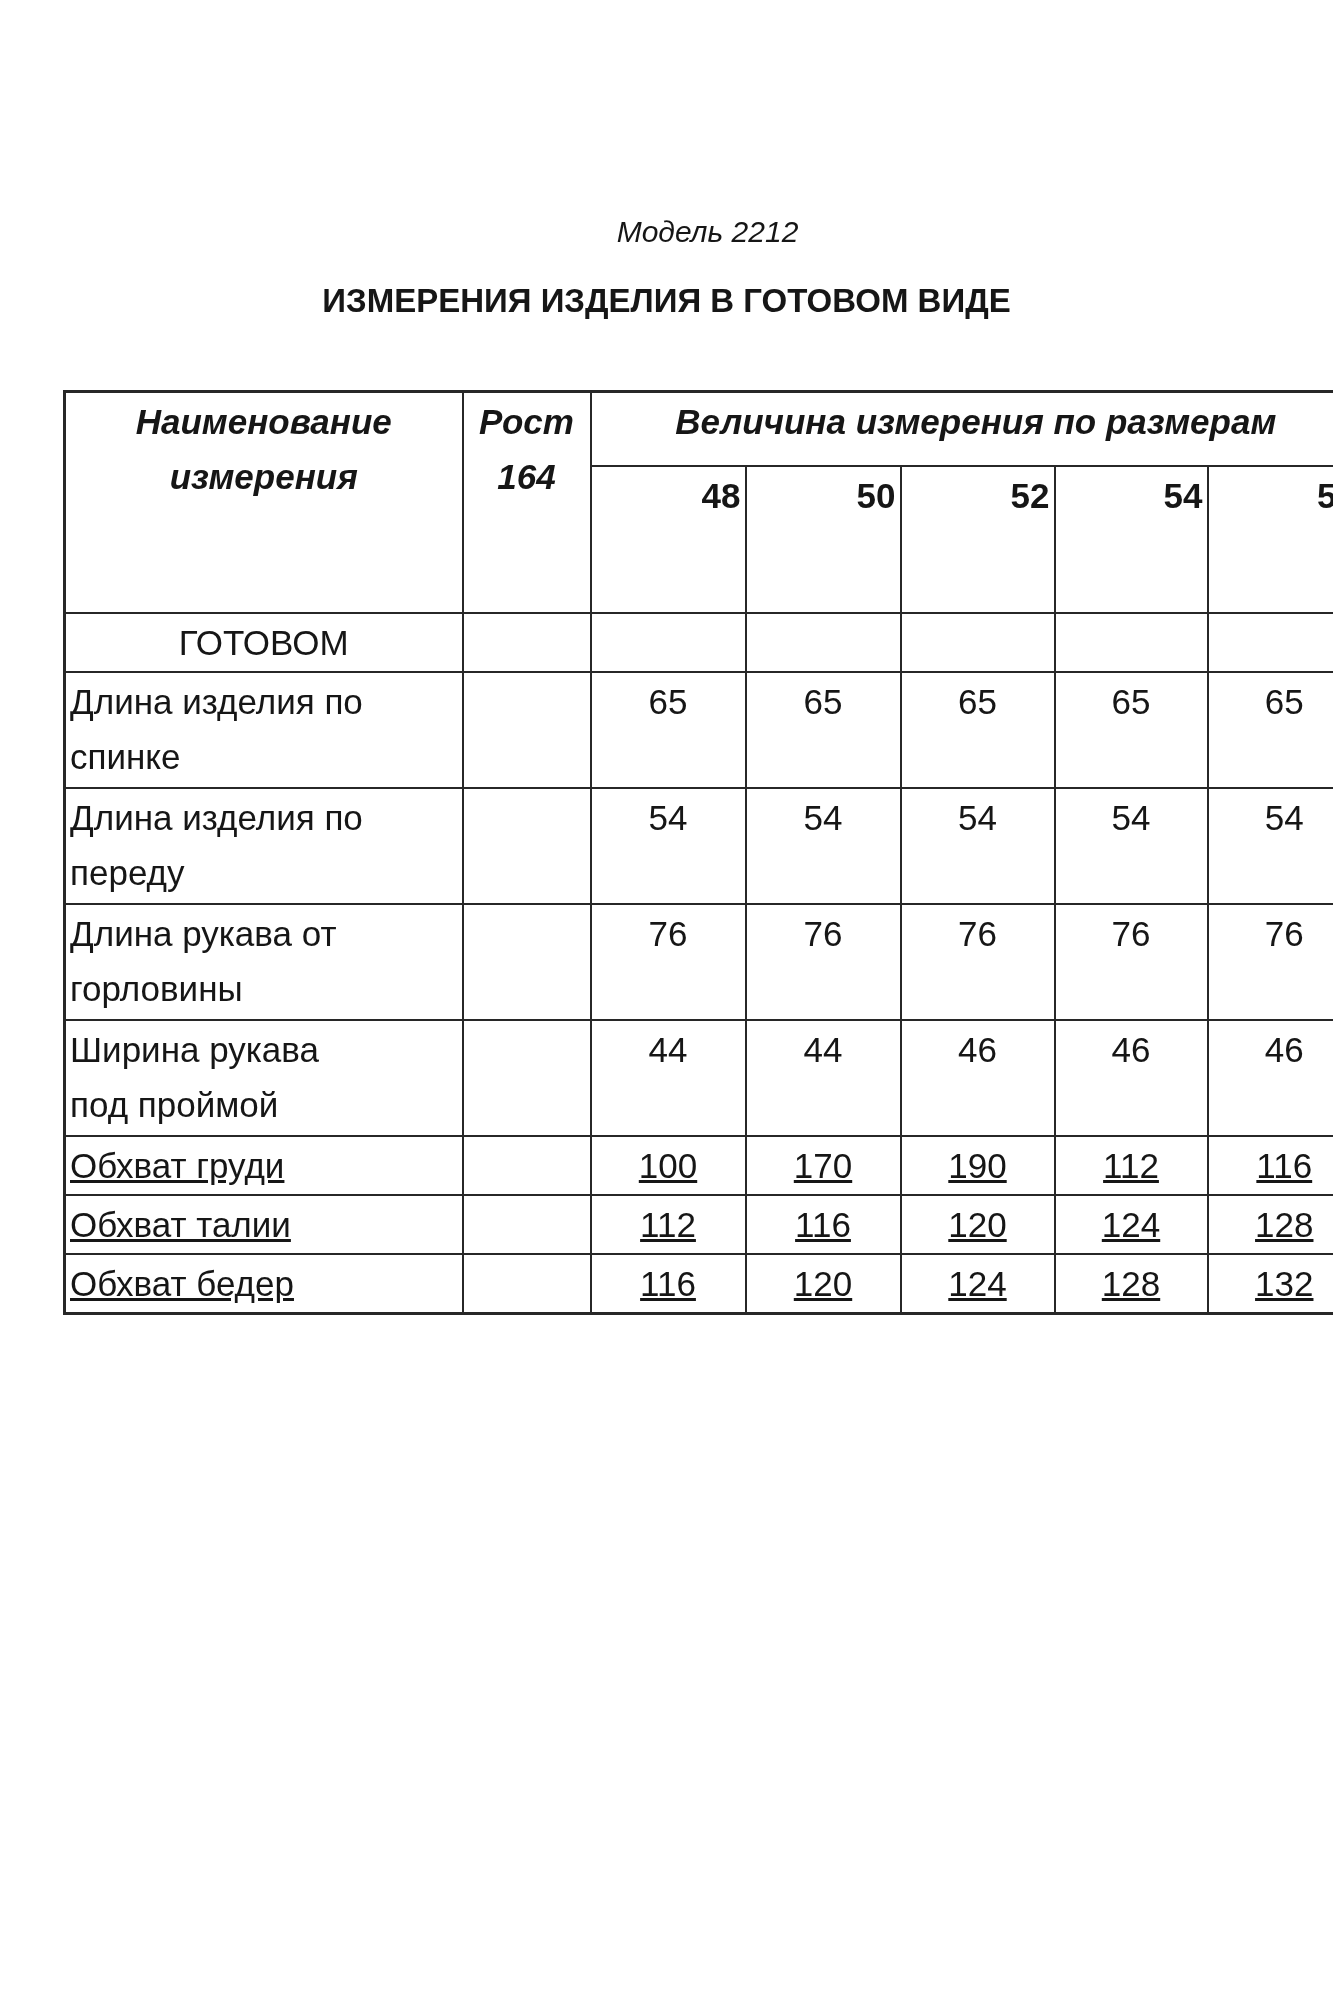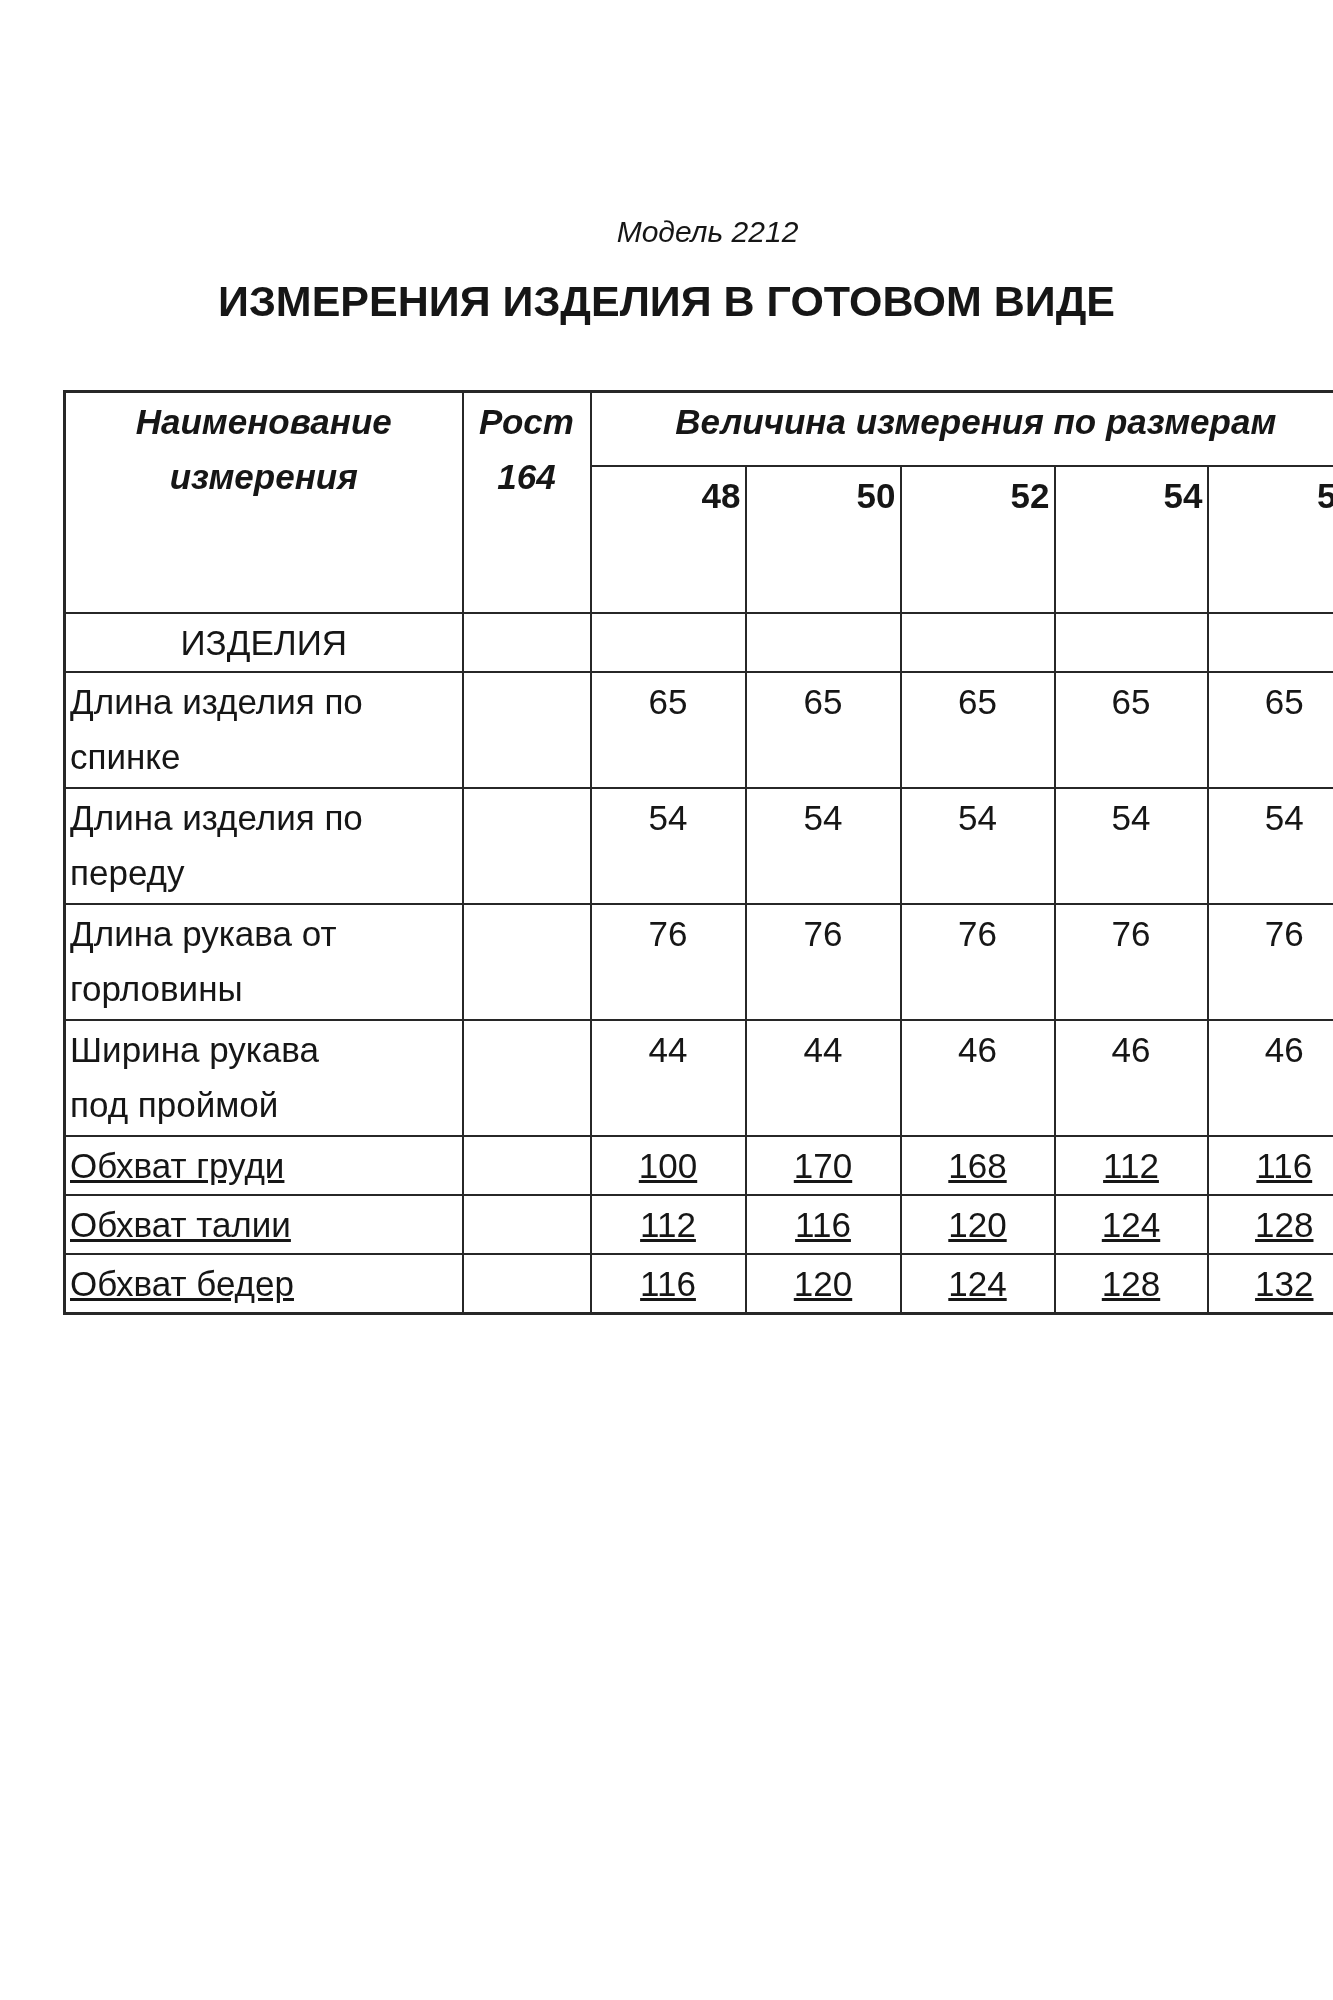--- a/index.html
+++ b/index.html
@@ -27,21 +27,21 @@
     font-style: italic;
     color: #161616;
     padding-left: 41px;
   }
   .doc-subtitle {
     position: absolute;
     top: 279px;
     left: 0;
     width: 100%;
     text-align: center;
-    font-size: 43px;
+    font-size: 33px;
     line-height: 44px;
     font-weight: bold;
     color: #161616;
   }
   table.meas {
     position: absolute;
     left: 27px;
     top: 390px;
     width: 1297px;
     border-collapse: collapse;
@@ -134,21 +134,21 @@
     </tr>
     <tr class="r-head-b">
       <td class="cell-sizehead">48</td>
       <td class="cell-sizehead">50</td>
       <td class="cell-sizehead">52</td>
       <td class="cell-sizehead">54</td>
       <td class="cell-sizehead">56</td>
     </tr>
 
     <tr class="r-section">
-      <td class="cell-section">ИЗДЕЛИЯ</td>
+      <td class="cell-section">ГОТОВОМ</td>
       <td></td>
       <td></td>
       <td></td>
       <td></td>
       <td></td>
       <td></td>
     </tr>
 
     <tr class="r-tall">
       <td class="cell-label">Длина изделия по
@@ -192,21 +192,21 @@
       <td class="cell-value">46</td>
       <td class="cell-value">46</td>
       <td class="cell-value">46</td>
     </tr>
 
     <tr class="r-short">
       <td class="cell-label">Обхват груди</td>
       <td></td>
       <td class="cell-value">100</td>
       <td class="cell-value">170</td>
-      <td class="cell-value">168</td>
+      <td class="cell-value">190</td>
       <td class="cell-value">112</td>
       <td class="cell-value">116</td>
     </tr>
 
     <tr class="r-short">
       <td class="cell-label">Обхват талии</td>
       <td></td>
       <td class="cell-value">112</td>
       <td class="cell-value">116</td>
       <td class="cell-value">120</td>

